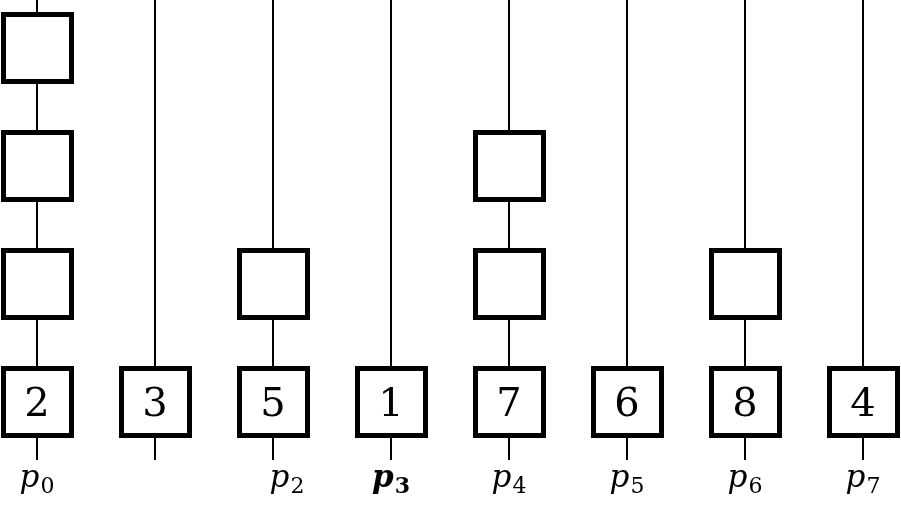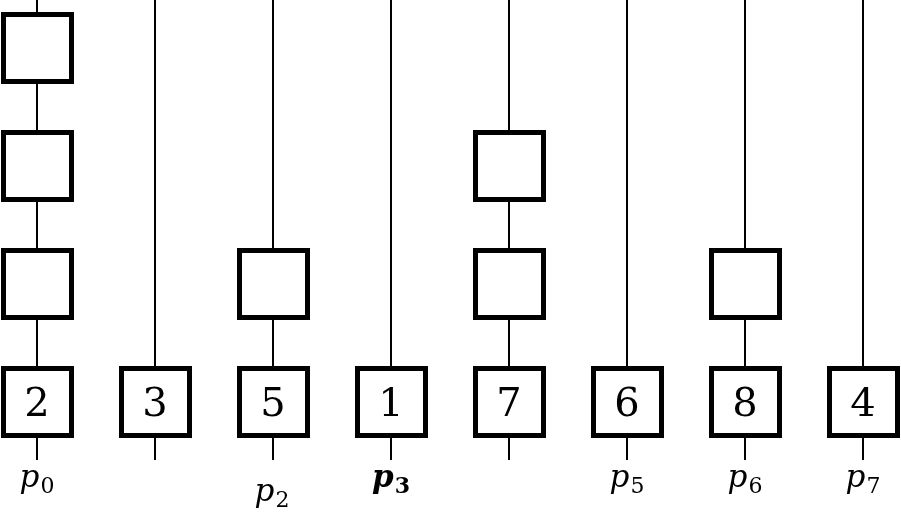--- a/index.html
+++ b/index.html
@@ -71,32 +71,33 @@
     <div class="pole-label" style="left: -5px;"><span class="base">p</span><span class="sub">0</span></div>
     <div class="pole-line" style="left: 154px;"></div>
     <div class="box" style="left: 118.5px; top: 366px;">
       <span class="box-value">3</span>
     </div>
     <div class="pole-line" style="left: 272px;"></div>
     <div class="box" style="left: 236.5px; top: 248px;"></div>
     <div class="box" style="left: 236.5px; top: 366px;">
       <span class="box-value">5</span>
     </div>
-    <div class="pole-label" style="left: 230px; margin-top: 14px;"><span class="base">p</span><span class="sub">2</span></div>
+    <div class="pole-label" style="left: 245px;"><span class="base">p</span><span class="sub">2</span></div>
     <div class="pole-line" style="left: 390px;"></div>
     <div class="box" style="left: 354.5px; top: 366px;">
       <span class="box-value">1</span>
     </div>
     <div class="pole-label" style="left: 349px; font-weight: bold;"><span class="base">p</span><span class="sub">3</span></div>
     <div class="pole-line" style="left: 508px;"></div>
     <div class="box" style="left: 472.5px; top: 130px;"></div>
     <div class="box" style="left: 472.5px; top: 248px;"></div>
     <div class="box" style="left: 472.5px; top: 366px;">
       <span class="box-value">7</span>
     </div>
+    <div class="pole-label" style="left: 467px;"><span class="base">p</span><span class="sub">4</span></div>
     <div class="pole-line" style="left: 626px;"></div>
     <div class="box" style="left: 590.5px; top: 366px;">
       <span class="box-value">6</span>
     </div>
     <div class="pole-label" style="left: 585px;"><span class="base">p</span><span class="sub">5</span></div>
     <div class="pole-line" style="left: 744px;"></div>
     <div class="box" style="left: 708.5px; top: 248px;"></div>
     <div class="box" style="left: 708.5px; top: 366px;">
       <span class="box-value">8</span>
     </div>

